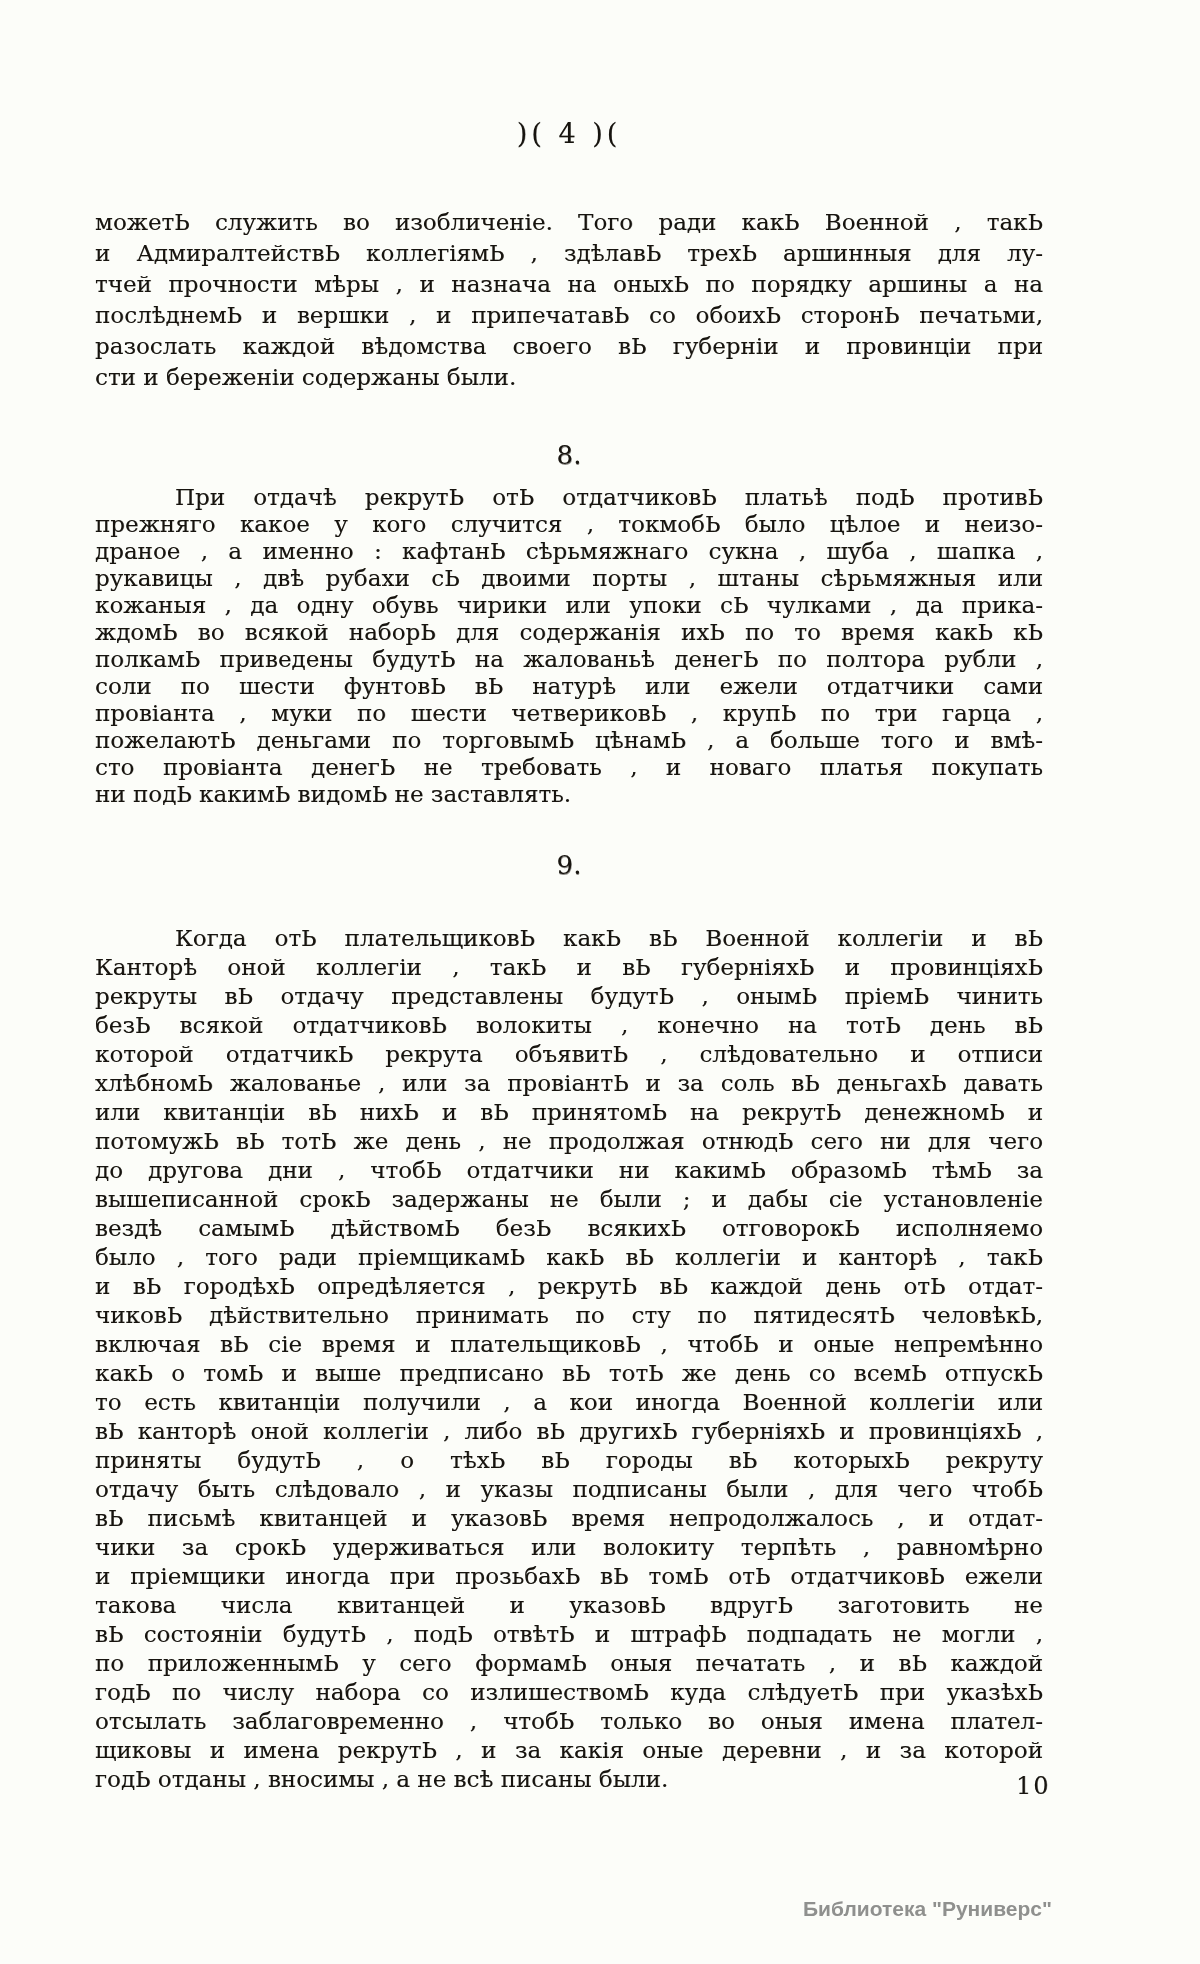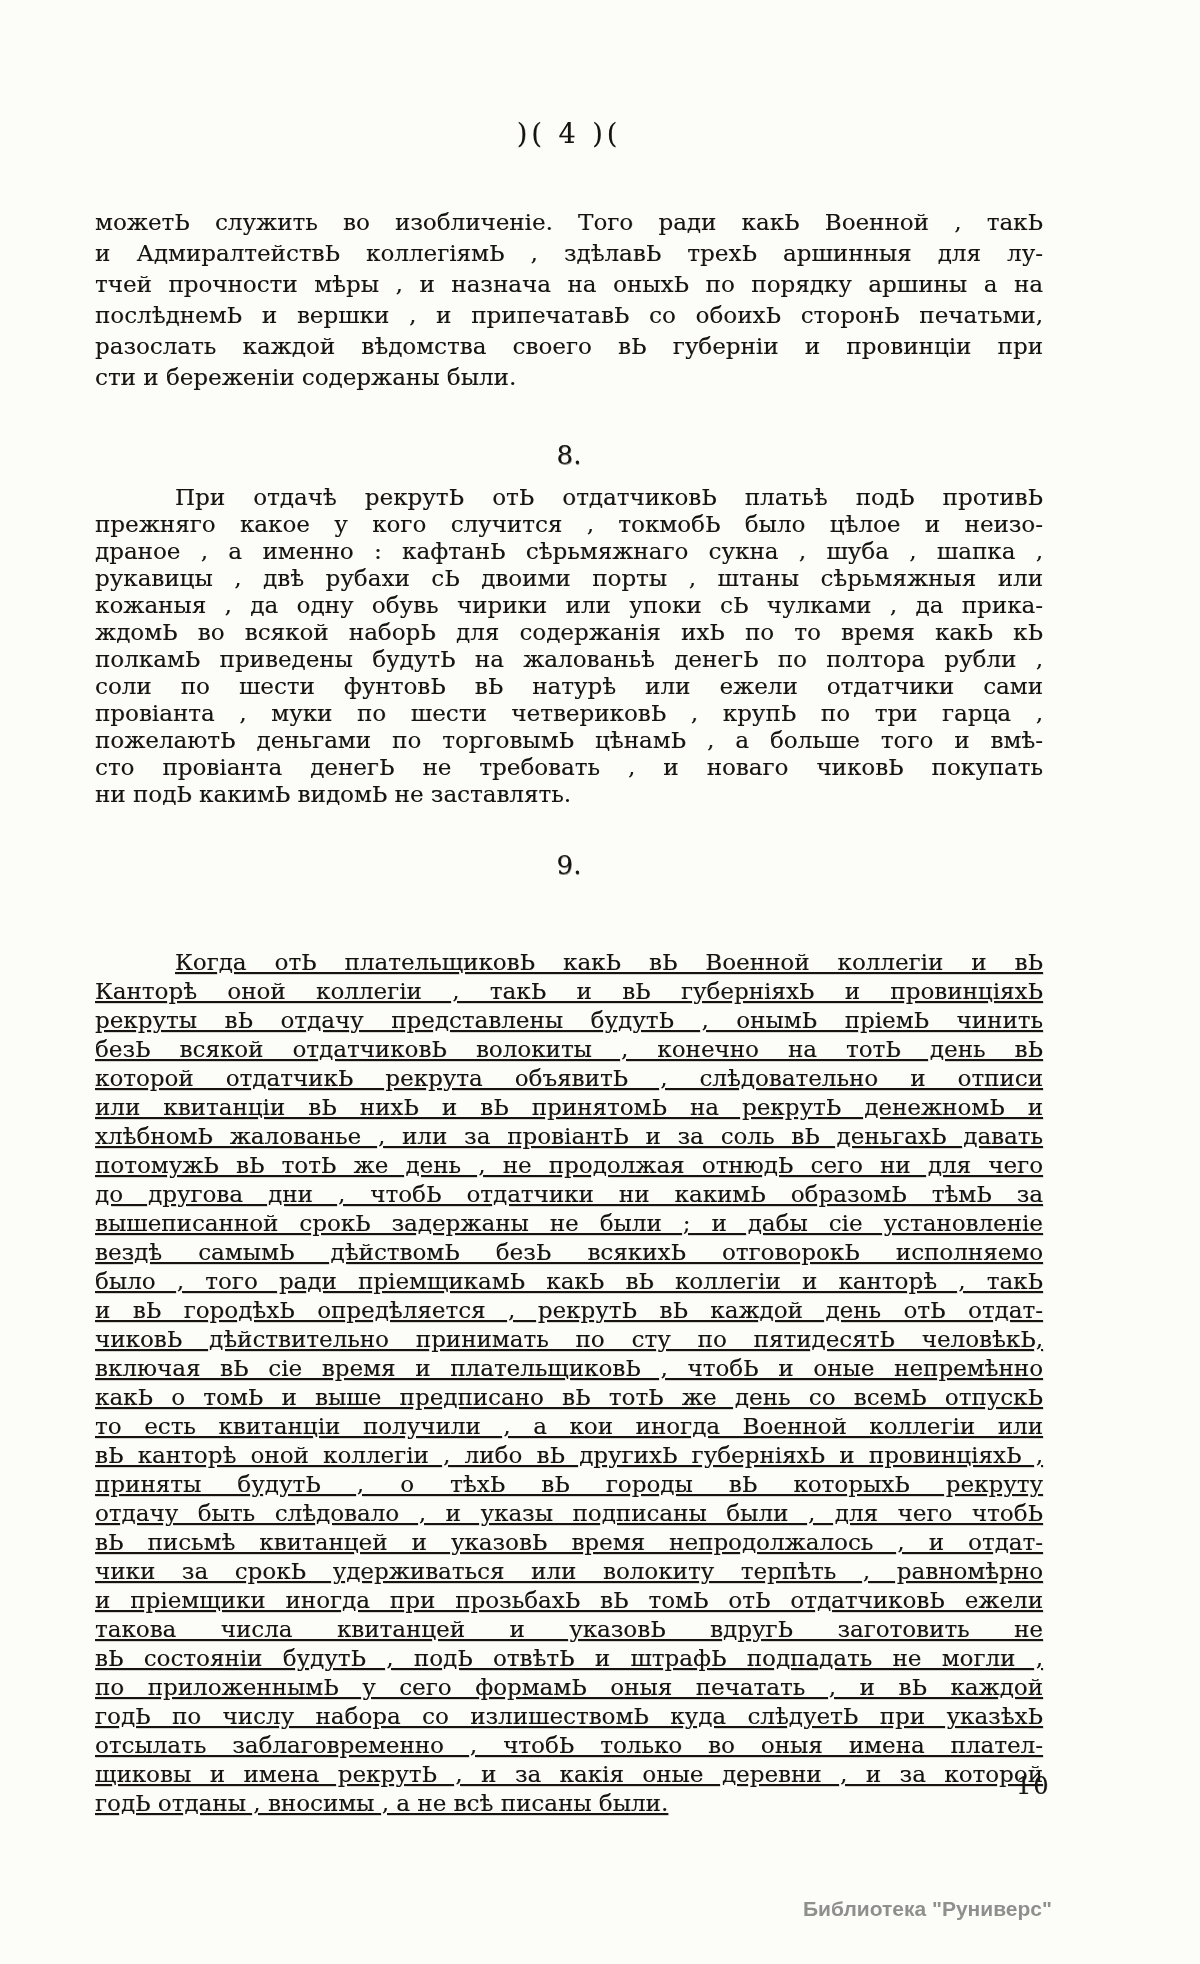--- a/index.html
+++ b/index.html
@@ -94,34 +94,34 @@
       <div class="line indent">При отдачѣ рекрутЬ отЬ отдатчиковЬ платьѣ подЬ противЬ</div>
       <div class="line">прежняго какое у кого случится , токмобЬ было цѣлое и неизо-</div>
       <div class="line">драное , а именно :  кафтанЬ сѣрьмяжнаго сукна , шуба , шапка ,</div>
       <div class="line">рукавицы , двѣ рубахи сЬ двоими порты , штаны сѣрьмяжныя или</div>
       <div class="line">кожаныя , да одну обувь чирики или упоки сЬ чулками , да прика-</div>
       <div class="line">ждомЬ во всякой наборЬ для содержанія ихЬ по то время какЬ кЬ</div>
       <div class="line">полкамЬ приведены будутЬ на жалованьѣ денегЬ по полтора рубли ,</div>
       <div class="line">соли по шести фунтовЬ вЬ натурѣ или ежели отдатчики сами</div>
       <div class="line">провіанта , муки по шести четвериковЬ , крупЬ по три гарца ,</div>
       <div class="line">пожелаютЬ деньгами по торговымЬ цѣнамЬ , а больше того и вмѣ-</div>
-      <div class="line">сто провіанта денегЬ не требовать , и новаго чиковЬ покупать</div>
+      <div class="line">сто провіанта денегЬ не требовать , и новаго платья покупать</div>
       <div class="line flush">ни подЬ какимЬ видомЬ не заставлять.</div>
     </div>
 
   <div class="section-no" style="top:850px;">9.</div>
 
-  <div class="textblock sec9" style="top:948px;text-decoration:underline;">
+  <div class="textblock sec9" style="top:924px;">
       <div class="line indent">Когда  отЬ плательщиковЬ  какЬ  вЬ Военной коллегіи и вЬ</div>
       <div class="line">Канторѣ оной коллегіи , такЬ и вЬ губерніяхЬ и провинціяхЬ</div>
       <div class="line">рекруты вЬ отдачу представлены будутЬ , онымЬ пріемЬ чинить</div>
       <div class="line">безЬ всякой отдатчиковЬ волокиты , конечно на тотЬ день вЬ</div>
       <div class="line">которой отдатчикЬ рекрута объявитЬ , слѣдовательно и отписи</div>
+      <div class="line">хлѣбномЬ жалованье , или за провіантЬ и за соль вЬ деньгахЬ давать</div>
       <div class="line">или квитанціи вЬ нихЬ и вЬ принятомЬ на рекрутЬ денежномЬ и</div>
-      <div class="line">хлѣбномЬ жалованье , или за провіантЬ и за соль вЬ деньгахЬ давать</div>
       <div class="line">потомужЬ вЬ тотЬ же день , не продолжая отнюдЬ сего ни для чего</div>
       <div class="line">до другова дни , чтобЬ отдатчики ни какимЬ образомЬ тѣмЬ за</div>
       <div class="line">вышеписанной срокЬ задержаны не были ; и дабы сіе установленіе</div>
       <div class="line">вездѣ самымЬ дѣйствомЬ безЬ всякихЬ отговорокЬ исполняемо</div>
       <div class="line">было , того ради пріемщикамЬ какЬ вЬ коллегіи и канторѣ , такЬ</div>
       <div class="line">и вЬ городѣхЬ опредѣляется , рекрутЬ вЬ каждой день отЬ отдат-</div>
       <div class="line">чиковЬ дѣйствительно принимать по сту по пятидесятЬ человѣкЬ,</div>
       <div class="line">включая вЬ сіе время и плательщиковЬ , чтобЬ и оные непремѣнно</div>
       <div class="line">какЬ о томЬ и выше предписано вЬ тотЬ же день со всемЬ отпускЬ</div>
       <div class="line">то есть квитанціи получили , а кои иногда Военной коллегіи или</div>

